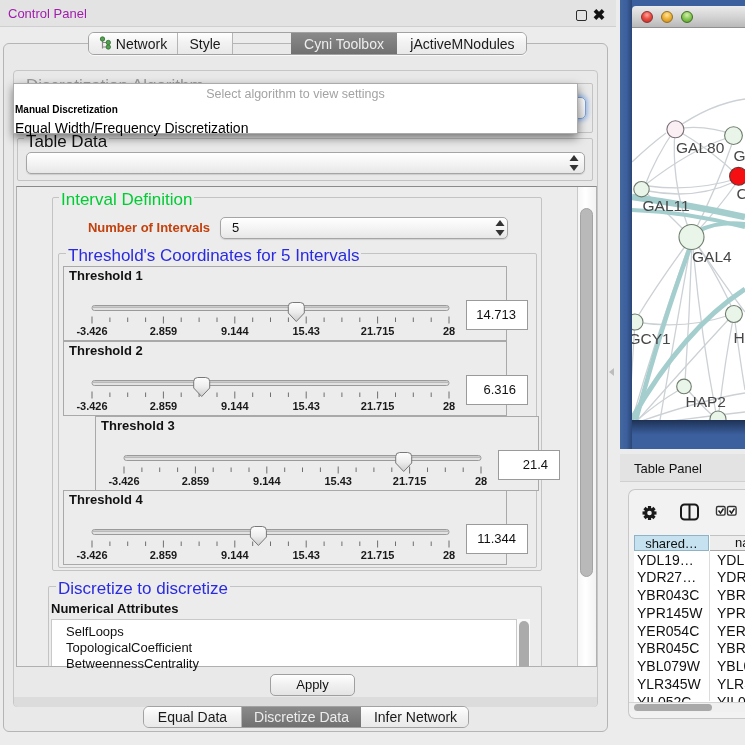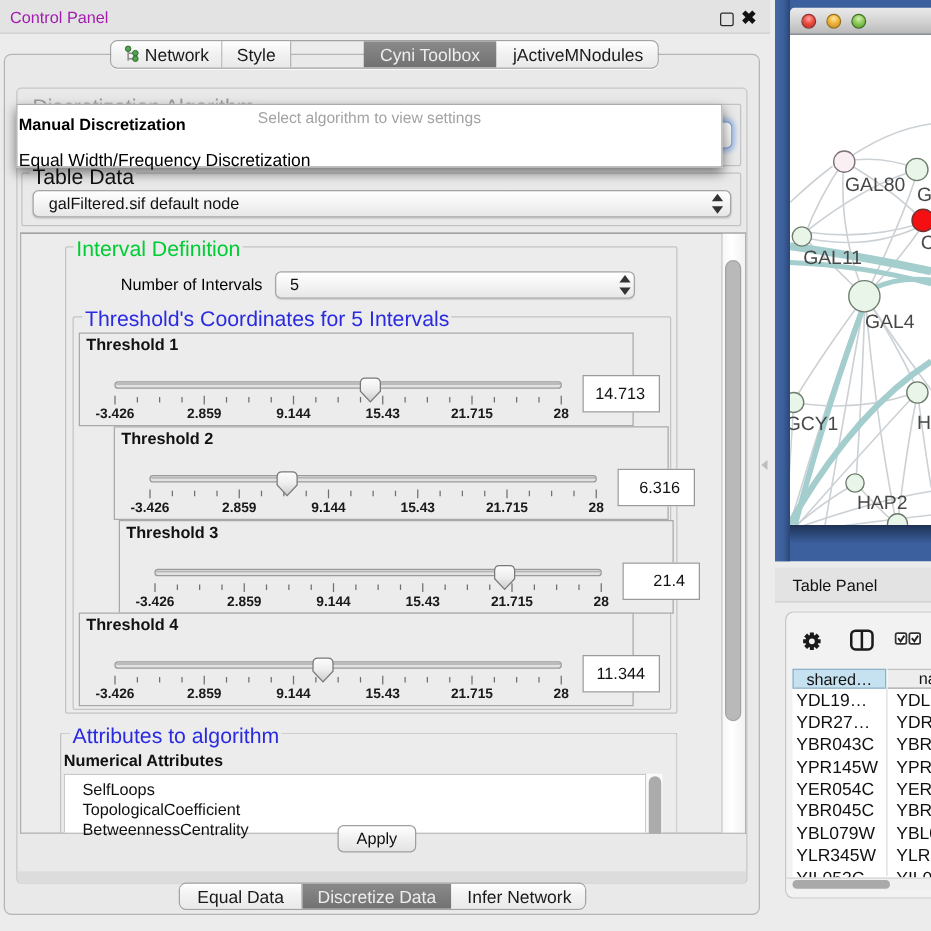--- a/index.html
+++ b/index.html
@@ -60,40 +60,39 @@
 <div class="abs" style="left:13px;top:70px;width:585px;height:637px;background:#e9e9e9;border:1px solid #c6c6c6;border-radius:4px;"></div>
 <div class="abs" style="left:14px;top:697px;width:583px;height:10px;background:#dcdcdc;border-radius:0 0 4px 4px;"></div>
 
 <div class="tbox" style="left:17px;top:83px;width:576px;height:50px;"></div>
 <div class="tlabel" style="left:24px;top:76px;color:#9b9b9b;">Discretization Algorithm</div>
 <div class="combo" style="left:26px;top:97px;width:560px;height:22px;border-color:#7d9fd4;box-shadow:0 0 4px 2px rgba(110,160,230,0.6);"></div>
 
 <div class="tbox" style="left:17px;top:138px;width:576px;height:43px;"></div>
 <div class="tlabel" style="left:24px;top:132px;color:#111;">Table Data</div>
 <div class="combo" style="left:26px;top:152px;width:559px;height:22px;"></div>
-<div class="abs" style="left:39px;top:152px;height:22px;line-height:22px;font-size:13px;color:#111;">galFiltered.sif default node</div>
 <svg class="abs" style="left:567px;top:154px" width="14" height="18">
       <path d="M7,1 L11.5,7 L2.5,7 Z" fill="#333"></path>
       <path d="M7,17 L11.5,11 L2.5,11 Z" fill="#333"></path>
     </svg>
 
 <div class="abs" style="left:13px;top:83px;width:565px;height:51px;background:#ffffff;border:1px solid #ababab;box-shadow:0 4px 9px rgba(0,0,0,0.5);z-index:30;">
   <div style="position:absolute;left:0;top:3px;width:100%;text-align:center;font-size:12.5px;color:#a3a3a3;">Select algorithm to view settings</div>
-  <div style="position:absolute;left:1px;top:8px;font-size:13px;font-weight:bold;color:#000;">Manual Discretization</div>
+  <div style="position:absolute;left:1px;top:20px;font-size:10px;font-weight:bold;color:#000;">Manual Discretization</div>
   <div style="position:absolute;left:1px;top:36px;font-size:14px;color:#000;">Equal Width/Frequency Discretization</div>
 </div>
 
 <div class="abs" style="left:16px;top:186px;width:581px;height:481px;background:#ececec;border:1px solid #b0b0b0;border-top-color:#8a8a8a;"></div>
 <div class="abs" style="left:577px;top:187px;width:19px;height:479px;background:linear-gradient(to right,#f6f6f6,#ffffff 40%,#f2f2f2);border-left:1px solid #c9c9c9;"></div>
 <div class="abs" style="left:580px;top:208px;width:13px;height:369px;background:#b9b9b9;border:1px solid #a3a3a3;border-radius:7px;"></div>
 
 <div class="tbox" style="left:52px;top:197px;width:490px;height:374px;"></div>
 <div class="tlabel" style="left:59px;top:190px;background:#ececec;color:#00cc33;">Interval Definition</div>
 
-<div class="abs" style="left:86px;top:220px;width:124px;font-size:13px;font-weight:normal;color:#000000;text-align:right;">Number of Intervals</div>
+<div class="abs" style="left:86px;top:220px;width:124px;font-size:13px;font-weight:bold;color:#c2410c;text-align:right;">Number of Intervals</div>
 <div class="combo" style="left:220px;top:217px;width:288px;height:22px;"></div>
 <div class="abs" style="left:232px;top:217px;height:22px;line-height:22px;font-size:13px;color:#111;">5</div>
 <svg class="abs" style="left:493px;top:219px" width="14" height="18">
       <path d="M7,1 L11.5,7 L2.5,7 Z" fill="#333"></path>
       <path d="M7,17 L11.5,11 L2.5,11 Z" fill="#333"></path>
     </svg>
 
 <div class="tbox" style="left:58px;top:253px;width:479px;height:315px;"></div>
 <div class="tlabel" style="left:66px;top:246px;background:#ececec;color:#2a2ae0;">Threshold's Coordinates for 5 Intervals</div>
 
@@ -126,21 +125,21 @@
 <text x="28.0" y="67.5" font-size="11" font-weight="bold" fill="#1a1a1a" text-anchor="middle" font-family="Liberation Sans, sans-serif">-3.426</text>
         <text x="99.4" y="67.5" font-size="11" font-weight="bold" fill="#1a1a1a" text-anchor="middle" font-family="Liberation Sans, sans-serif">2.859</text>
         <text x="170.8" y="67.5" font-size="11" font-weight="bold" fill="#1a1a1a" text-anchor="middle" font-family="Liberation Sans, sans-serif">9.144</text>
         <text x="242.2" y="67.5" font-size="11" font-weight="bold" fill="#1a1a1a" text-anchor="middle" font-family="Liberation Sans, sans-serif">15.43</text>
         <text x="313.6" y="67.5" font-size="11" font-weight="bold" fill="#1a1a1a" text-anchor="middle" font-family="Liberation Sans, sans-serif">21.715</text>
         <text x="385.0" y="67.5" font-size="11" font-weight="bold" fill="#1a1a1a" text-anchor="middle" font-family="Liberation Sans, sans-serif">28</text>
 <path transform="translate(232.3,0)" d="M -8,46 L -8,39.5 Q -8,35.5 -4,35.5 L 4,35.5 Q 8,35.5 8,39.5 L 8,46 L 0,54.5 Z" fill="url(#thumbg)" stroke="#787878" stroke-width="1"></path>
 </svg>
 <div class="thrfield">14.713</div>
 </div>
-<div class="thr" style="top:341px;margin-left:28px;">
+<div class="thr" style="top:341px;">
 <div class="thrlabel">Threshold 2</div>
 <svg width="470" height="73" style="position:absolute;left:0;top:0">
 <rect x="28" y="38.5" width="357" height="5" rx="2.4" fill="#e2e2e2" stroke="#9a9a9a" stroke-width="1"></rect>
 <rect x="29" y="39.5" width="355" height="1.4" fill="#b5b5b5"></rect>
 <line x1="28.0" y1="49.5" x2="28.0" y2="56.5" stroke="#6f6f6f" stroke-width="1"></line>
         <line x1="45.9" y1="50.5" x2="45.9" y2="55" stroke="#6f6f6f" stroke-width="1"></line>
         <line x1="63.7" y1="50.5" x2="63.7" y2="55" stroke="#6f6f6f" stroke-width="1"></line>
         <line x1="81.6" y1="50.5" x2="81.6" y2="55" stroke="#6f6f6f" stroke-width="1"></line>
         <line x1="99.4" y1="49.5" x2="99.4" y2="56.5" stroke="#6f6f6f" stroke-width="1"></line>
         <line x1="117.2" y1="50.5" x2="117.2" y2="55" stroke="#6f6f6f" stroke-width="1"></line>
@@ -236,30 +235,30 @@
         <text x="170.8" y="67.5" font-size="11" font-weight="bold" fill="#1a1a1a" text-anchor="middle" font-family="Liberation Sans, sans-serif">9.144</text>
         <text x="242.2" y="67.5" font-size="11" font-weight="bold" fill="#1a1a1a" text-anchor="middle" font-family="Liberation Sans, sans-serif">15.43</text>
         <text x="313.6" y="67.5" font-size="11" font-weight="bold" fill="#1a1a1a" text-anchor="middle" font-family="Liberation Sans, sans-serif">21.715</text>
         <text x="385.0" y="67.5" font-size="11" font-weight="bold" fill="#1a1a1a" text-anchor="middle" font-family="Liberation Sans, sans-serif">28</text>
 <path transform="translate(194.4,0)" d="M -8,46 L -8,39.5 Q -8,35.5 -4,35.5 L 4,35.5 Q 8,35.5 8,39.5 L 8,46 L 0,54.5 Z" fill="url(#thumbg)" stroke="#787878" stroke-width="1"></path>
 </svg>
 <div class="thrfield">11.344</div>
 </div>
 
 <div class="tbox" style="left:48px;top:586px;width:494px;height:81px;border-bottom:none;"></div>
-<div class="tlabel" style="left:56px;top:579px;background:#ececec;color:#2a2ae0;">Attributes to algorithm</div>
+<div class="tlabel" style="left:56px;top:579px;background:#ececec;color:#2a2ae0;">Discretize to discretize</div>
 <div class="abs" style="left:51px;top:601px;font-size:13px;font-weight:bold;color:#111;">Numerical Attributes</div>
 <div class="abs" style="left:51px;top:619px;width:466px;height:47px;background:#ffffff;border:1px solid #c9c9c9;border-bottom:none;"></div>
 <div class="abs" style="left:66px;top:623.5px;font-size:13px;color:#111;">SelfLoops</div>
 <div class="abs" style="left:66px;top:639.5px;font-size:13px;color:#111;">TopologicalCoefficient</div>
 <div class="abs" style="left:66px;top:655.5px;font-size:13px;color:#111;">BetweennessCentrality</div>
 <div class="abs" style="left:517px;top:619px;width:13px;height:47px;background:#fafafa;"></div>
 <div class="abs" style="left:518.5px;top:621px;width:10px;height:46px;background:#ababab;border-radius:5px 5px 0 0;"></div>
 
-<div class="abs" style="left:270px;top:660px;width:63px;height:22px;background:linear-gradient(#ffffff,#f0f0f0 50%,#e4e4e4);border:1px solid #9f9f9f;border-radius:5px;font-size:13px;color:#111;text-align:center;line-height:20px;">Apply</div>
+<div class="abs" style="left:270px;top:674px;width:85px;height:22px;background:linear-gradient(#ffffff,#f0f0f0 50%,#e4e4e4);border:1px solid #9f9f9f;border-radius:5px;font-size:13px;color:#111;text-align:center;line-height:20px;">Apply</div>
 
 <div class="abs" style="left:143px;top:706px;width:326px;height:22px;border:1px solid #a2a2a2;border-radius:6px;overflow:hidden;">
   <div class="seg" style="left:0;width:98px;border-right:1px solid #b5b5b5;">Equal Data</div>
   <div class="seg dark" style="left:98px;width:119px;">Discretize Data</div>
   <div class="seg" style="left:217px;width:109px;">Infer Network</div>
 </div>
 
 <div class="abs" style="left:609px;top:368px;width:0;height:0;border-top:4px solid transparent;border-bottom:4px solid transparent;border-right:5px solid #bdbdbd;"></div>
 
 <div class="abs" style="left:620px;top:0;width:125px;height:449px;background:#3c5f9e;"></div>

